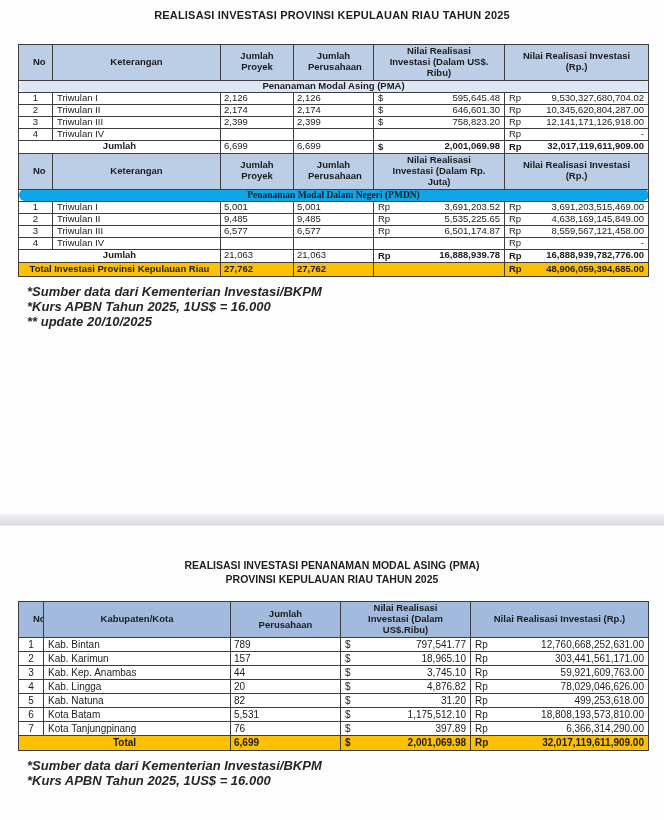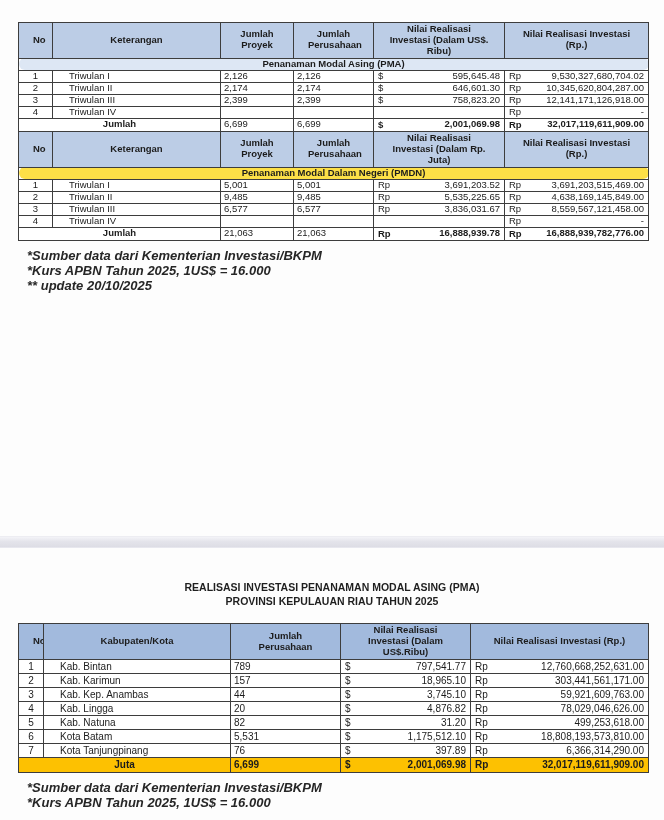--- a/index.html
+++ b/index.html
@@ -28,28 +28,28 @@
     border:1px solid #3d3d3d;font-size:9.5px;line-height:1.12;
     padding:0 3px;vertical-align:middle;overflow:hidden;white-space:nowrap;
   }
   tr.hdr td{
     height:32px;font-weight:bold;text-align:center;vertical-align:middle;
     background:#bccde6;white-space:normal;line-height:1.15;padding:1px 14px;
   }
   #t2 tr.hdr td{background:#a2badd;height:33px;}
   tr.band td{height:11px;font-weight:bold;text-align:center;border-radius:6px;}
   tr.band-pma td{background:#dde7f4;}
-  tr.band-pmdn td{background:#fde047;}
+  tr.band-pmdn td{background:#0ea5e9;font-family:Liberation Serif, serif;}
   tr.drow td{height:11px;}
   #t2 tr.drow td{height:13px;font-size:10px;}
   tr.jumlah td{height:12px;margin-top:20px;}
   tr.grand td{height:13px;background:#fdc101;font-weight:bold;}
   #t2 tr.grand td{height:14px;font-size:10px;}
   td.no{text-align:center;}
-  td.ket{text-align:left;padding-left:16px;}
+  td.ket{text-align:left;padding-left:4px;}
   td.num{text-align:left;}
   td.jlabel{text-align:center;font-weight:bold;}
   td.cur{text-align:right;position:relative;padding-right:4px;padding-left:18px;}
   td.cur .sym{position:absolute;left:4px;top:50%;transform:translateY(-50%);}
   td.cur.b,tr.jumlah td.cur{font-weight:bold;}
   .footnotes{margin:7px 0 0 27px;}
   .fn{
     font-size:13px;font-weight:bold;font-style:italic;color:#262626;
     line-height:15px;
   }
@@ -59,20 +59,21 @@
     border-top:1px solid #ededf2;border-bottom:1px solid #e7e7ee;
     box-sizing:border-box;
   }
 </style>
 </head>
 <body>
 
 <div class="screen">
 
   <section class="page page1">
+    <h1 class="doc-title">REALISASI INVESTASI PROVINSI KEPULAUAN RIAU TAHUN 2025</h1>
 
     <table id="t1">
       <colgroup>
         <col style="width:34px">
           <col style="width:168px">
           <col style="width:73px">
         <col style="width:80px">
           <col style="width:131px">
           <col style="width:144px">
       </colgroup>
@@ -152,37 +153,44 @@
             <td class="num">9,485</td>
             <td class="num">9,485</td>
             <td class="cur"><span class="sym">Rp</span><span class="val">5,535,225.65</span></td>
             <td class="cur"><span class="sym">Rp</span><span class="val">4,638,169,145,849.00</span></td>
           </tr>
           <tr class="drow">
             <td class="no">3</td>
             <td class="ket">Triwulan III</td>
             <td class="num">6,577</td>
             <td class="num">6,577</td>
-            <td class="cur"><span class="sym">Rp</span><span class="val">3,836,031.67</span></td>
+            <td class="cur"><span class="sym">Rp</span><span class="val">6,501,174.87</span></td>
             <td class="cur"><span class="sym">Rp</span><span class="val">8,559,567,121,458.00</span></td>
           </tr>
           <tr class="drow">
             <td class="no">4</td>
             <td class="ket">Triwulan IV</td>
             <td class="num"></td>
             <td class="num"></td>
             <td class="cur"><span class="sym"></span><span class="val"></span></td>
             <td class="cur"><span class="sym">Rp</span><span class="val">-</span></td>
           </tr>
           <tr class="jumlah">
             <td class="jlabel" colspan="2">Jumlah</td>
             <td class="num">21,063</td>
             <td class="num">21,063</td>
             <td class="cur b"><span class="sym">Rp</span><span class="val">16,888,939.78</span></td>
             <td class="cur b"><span class="sym">Rp</span><span class="val">16,888,939,782,776.00</span></td>
+          </tr>
+          <tr class="grand">
+            <td class="jlabel" colspan="2">Total Investasi Provinsi Kepulauan Riau</td>
+            <td class="num">27,762</td>
+            <td class="num">27,762</td>
+            <td class="cur"><span class="sym"></span><span class="val"></span></td>
+            <td class="cur"><span class="sym">Rp</span><span class="val">48,906,059,394,685.00</span></td>
           </tr>
         </tbody>
     </table>
 
     <div class="footnotes">
         <div class="fn">*Sumber data dari Kementerian Investasi/BKPM</div>
         <div class="fn">*Kurs APBN Tahun 2025, 1US$ = 16.000</div>
         <div class="fn">** update 20/10/2025</div>
       </div>
   </section>
@@ -252,21 +260,21 @@
             <td class="cur"><span class="sym">Rp</span><span class="val">18,808,193,573,810.00</span></td>
           </tr>
           <tr class="drow">
             <td class="no">7</td>
             <td class="ket">Kota Tanjungpinang</td>
             <td class="num">76</td>
             <td class="cur"><span class="sym">$</span><span class="val">397.89</span></td>
             <td class="cur"><span class="sym">Rp</span><span class="val">6,366,314,290.00</span></td>
           </tr>
           <tr class="grand">
-            <td class="jlabel" colspan="2">Juta</td>
+            <td class="jlabel" colspan="2">Total</td>
             <td class="num">6,699</td>
             <td class="cur b"><span class="sym">$</span><span class="val">2,001,069.98</span></td>
             <td class="cur b"><span class="sym">Rp</span><span class="val">32,017,119,611,909.00</span></td>
           </tr>
         </tbody>
     </table>
 
     <div class="footnotes">
         <div class="fn">*Sumber data dari Kementerian Investasi/BKPM</div>
         <div class="fn">*Kurs APBN Tahun 2025, 1US$ = 16.000</div>

